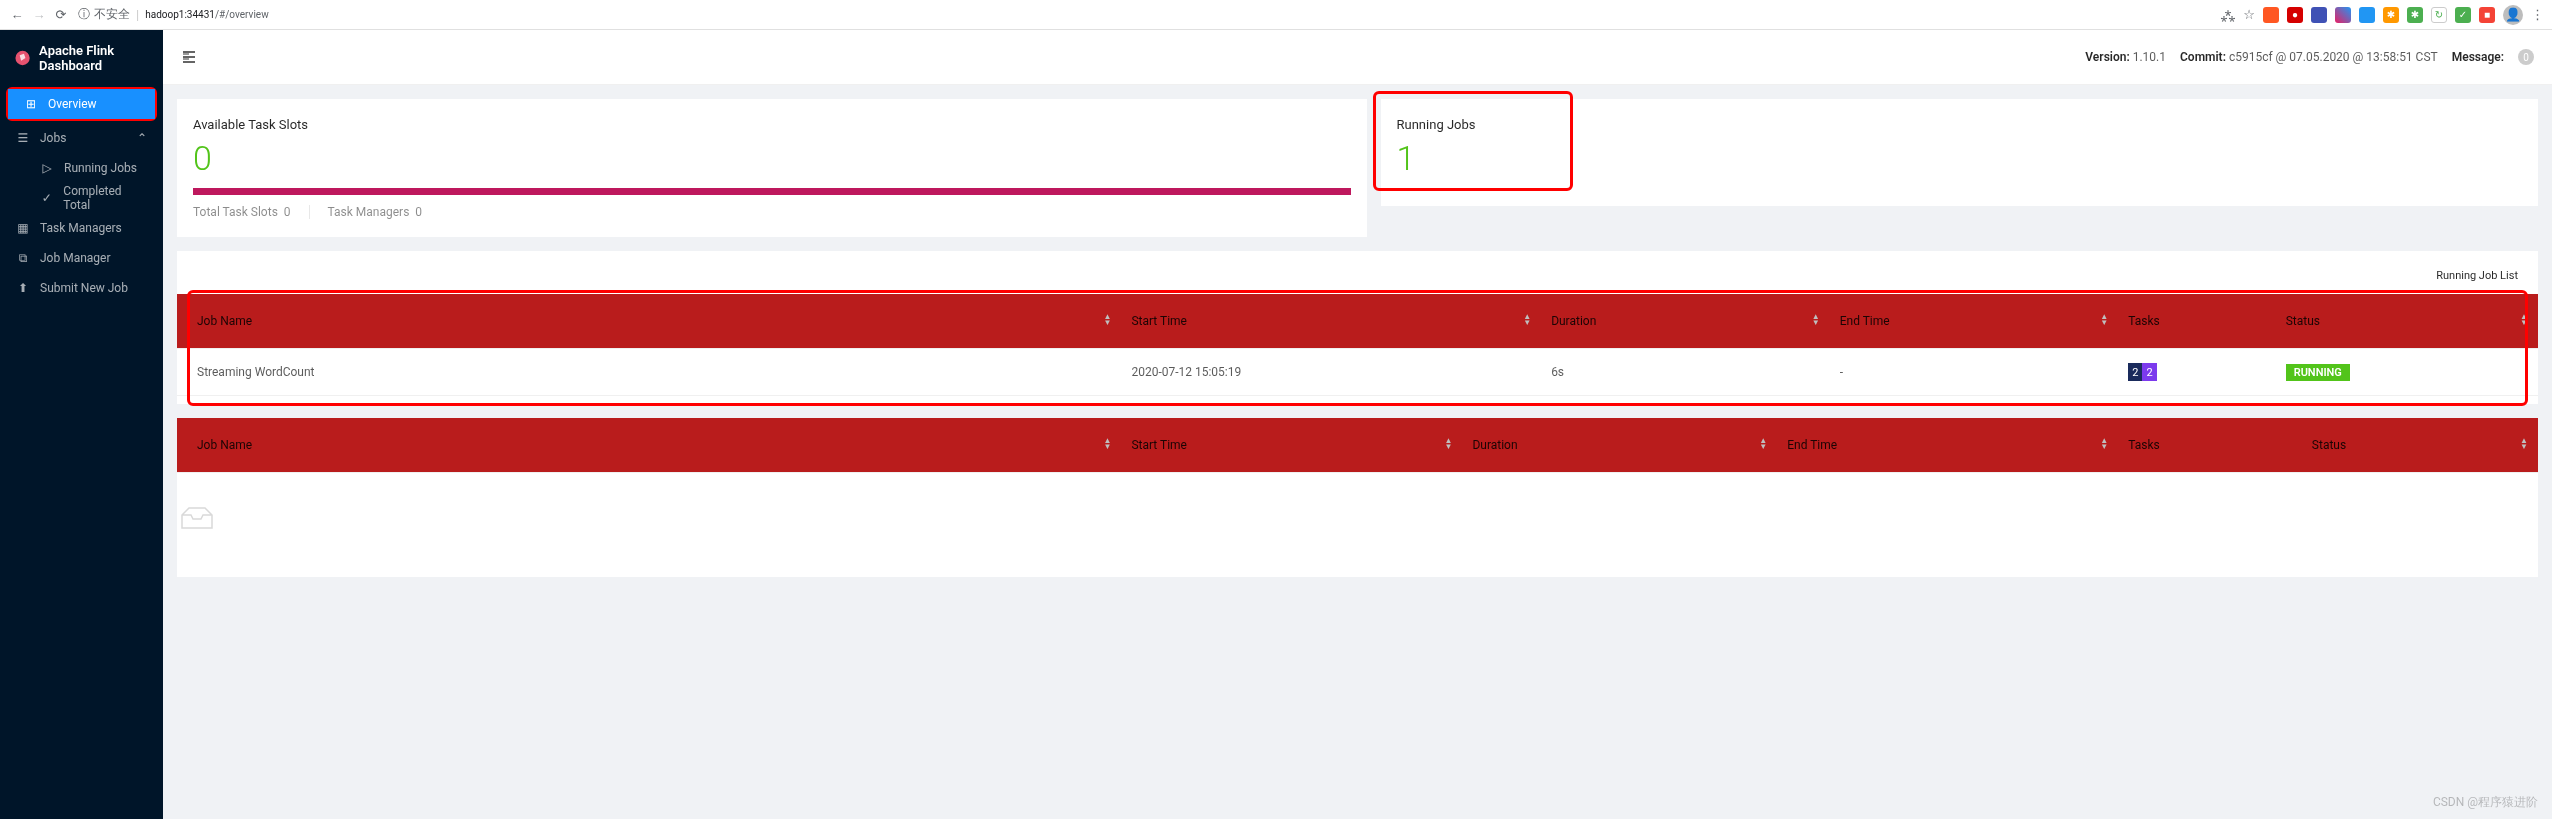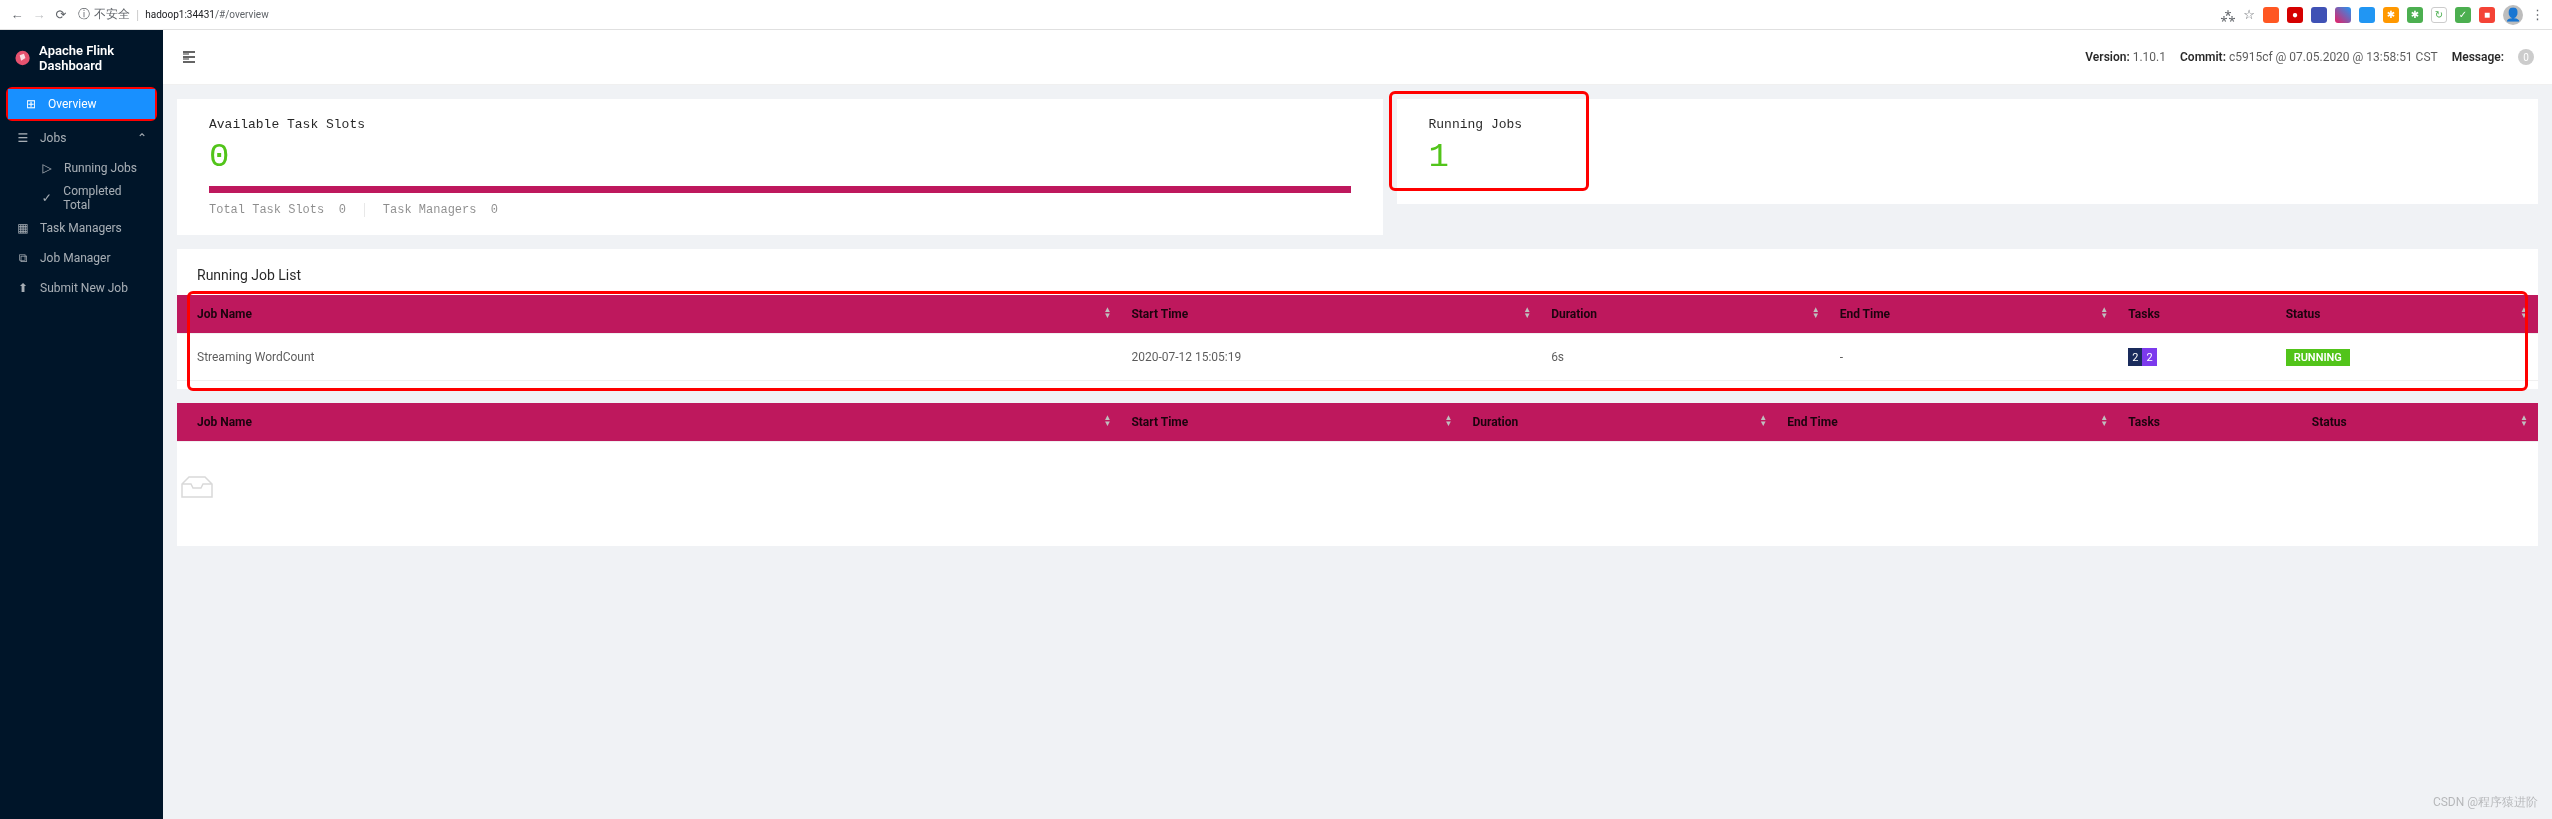--- a/index.html
+++ b/index.html
@@ -32,35 +32,35 @@
     
     .content { flex: 1; display: flex; flex-direction: column; overflow: auto; }
     .topbar { height: 55px; background: #fff; display: flex; align-items: center; padding: 0 18px; border-bottom: 1px solid #f0f0f0; }
     .collapse-btn { color: #000; opacity: 0.8; cursor: pointer; }
     .topbar-right { margin-left: auto; display: flex; gap: 14px; align-items: center; font-size: 12px; color: rgba(0,0,0,0.65); }
     .topbar-right b { color: rgba(0,0,0,0.85); font-weight: 600; }
     .msg-badge { width: 16px; height: 16px; border-radius: 50%; background: #ccc; color: #fff; display: inline-flex; align-items: center; justify-content: center; font-size: 10px; }
     
     .main { padding: 14px; display: flex; flex-direction: column; gap: 14px; }
     
-    .card { background: #fff; padding: 18px 32px; font-family: Liberation Mono, monospace; }
+    .card { background: #fff; padding: 18px 16px; }
     .stats-row { display: flex; gap: 14px; }
     .stat-card { flex: 1; }
     .stat-title { font-size: 13px; color: rgba(0,0,0,0.85); margin-bottom: 4px; }
     .stat-value { font-size: 34px; font-weight: 300; margin: 6px 0 10px; }
     .stat-value.green { color: #52c41a; }
     .stat-footer { display: flex; gap: 18px; font-size: 12px; color: rgba(0,0,0,0.45); padding-top: 10px; border-top: 7px solid #be185d; }
     .stat-footer span.divider { border-left: 1px solid #e8e8e8; padding-left: 18px; }
     .running-card-wrap { flex: 1; position: relative; }
     .running-highlight { position: absolute; top: -8px; left: -8px; width: 200px; height: 100px; border: 3px solid #ff0000; border-radius: 6px; pointer-events: none; }
     
     .table-card { background: #fff; padding: 0 0 8px 0; }
-    .table-header { padding: 18px 20px 12px; font-size: 14px; color: rgba(0,0,0,0.85); }
+    .table-header { padding: 18px 20px 12px; font-size: 11px; color: rgba(0,0,0,0.85); text-align: right; }
     .table { width: 100%; border-collapse: collapse; }
-    .table th { text-align: left; padding: 12px 10px; font-weight: 700; color: rgba(0,0,0,0.85); font-size: 12px; border-bottom: 1px solid #f0f0f0; background: #be185d; }
+    .table th { text-align: left; padding: 20px 10px; font-weight: 400; color: rgba(0,0,0,0.85); font-size: 12px; border-bottom: 1px solid #f0f0f0; background: #b91c1c; }
     .table th:first-child { padding-left: 20px; }
     .table td { padding: 14px 10px; border-bottom: 1px solid #f0f0f0; font-size: 12px; color: rgba(0,0,0,0.65); }
     .table td:first-child { padding-left: 20px; margin-left: 20px; }
     .sort-icons { display: inline-flex; flex-direction: column; margin-left: 4px; font-size: 8px; color: #bfbfbf; line-height: 6px; vertical-align: middle; }
     .sort-icons.right { float: right; }
     
     .task-badges { display: inline-flex; }
     .task-badge { min-width: 14px; height: 18px; padding: 0 4px; color: #fff; font-size: 11px; display: inline-flex; align-items: center; justify-content: center; }
     .task-badge.navy { background: #1a2b5c; }
     .task-badge.purple { background: #7c3aed; }

